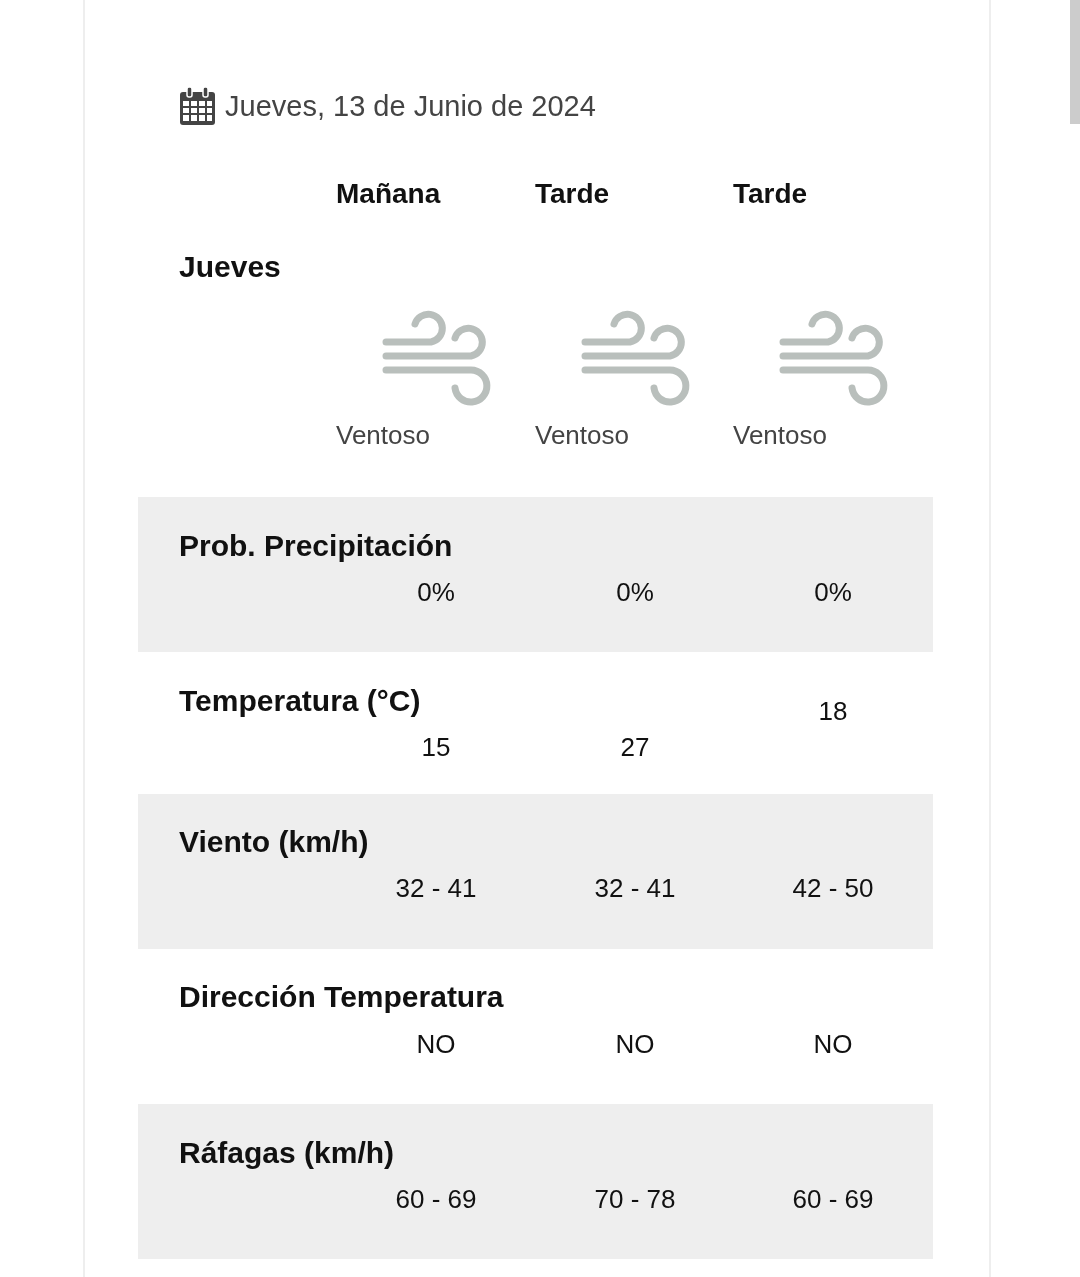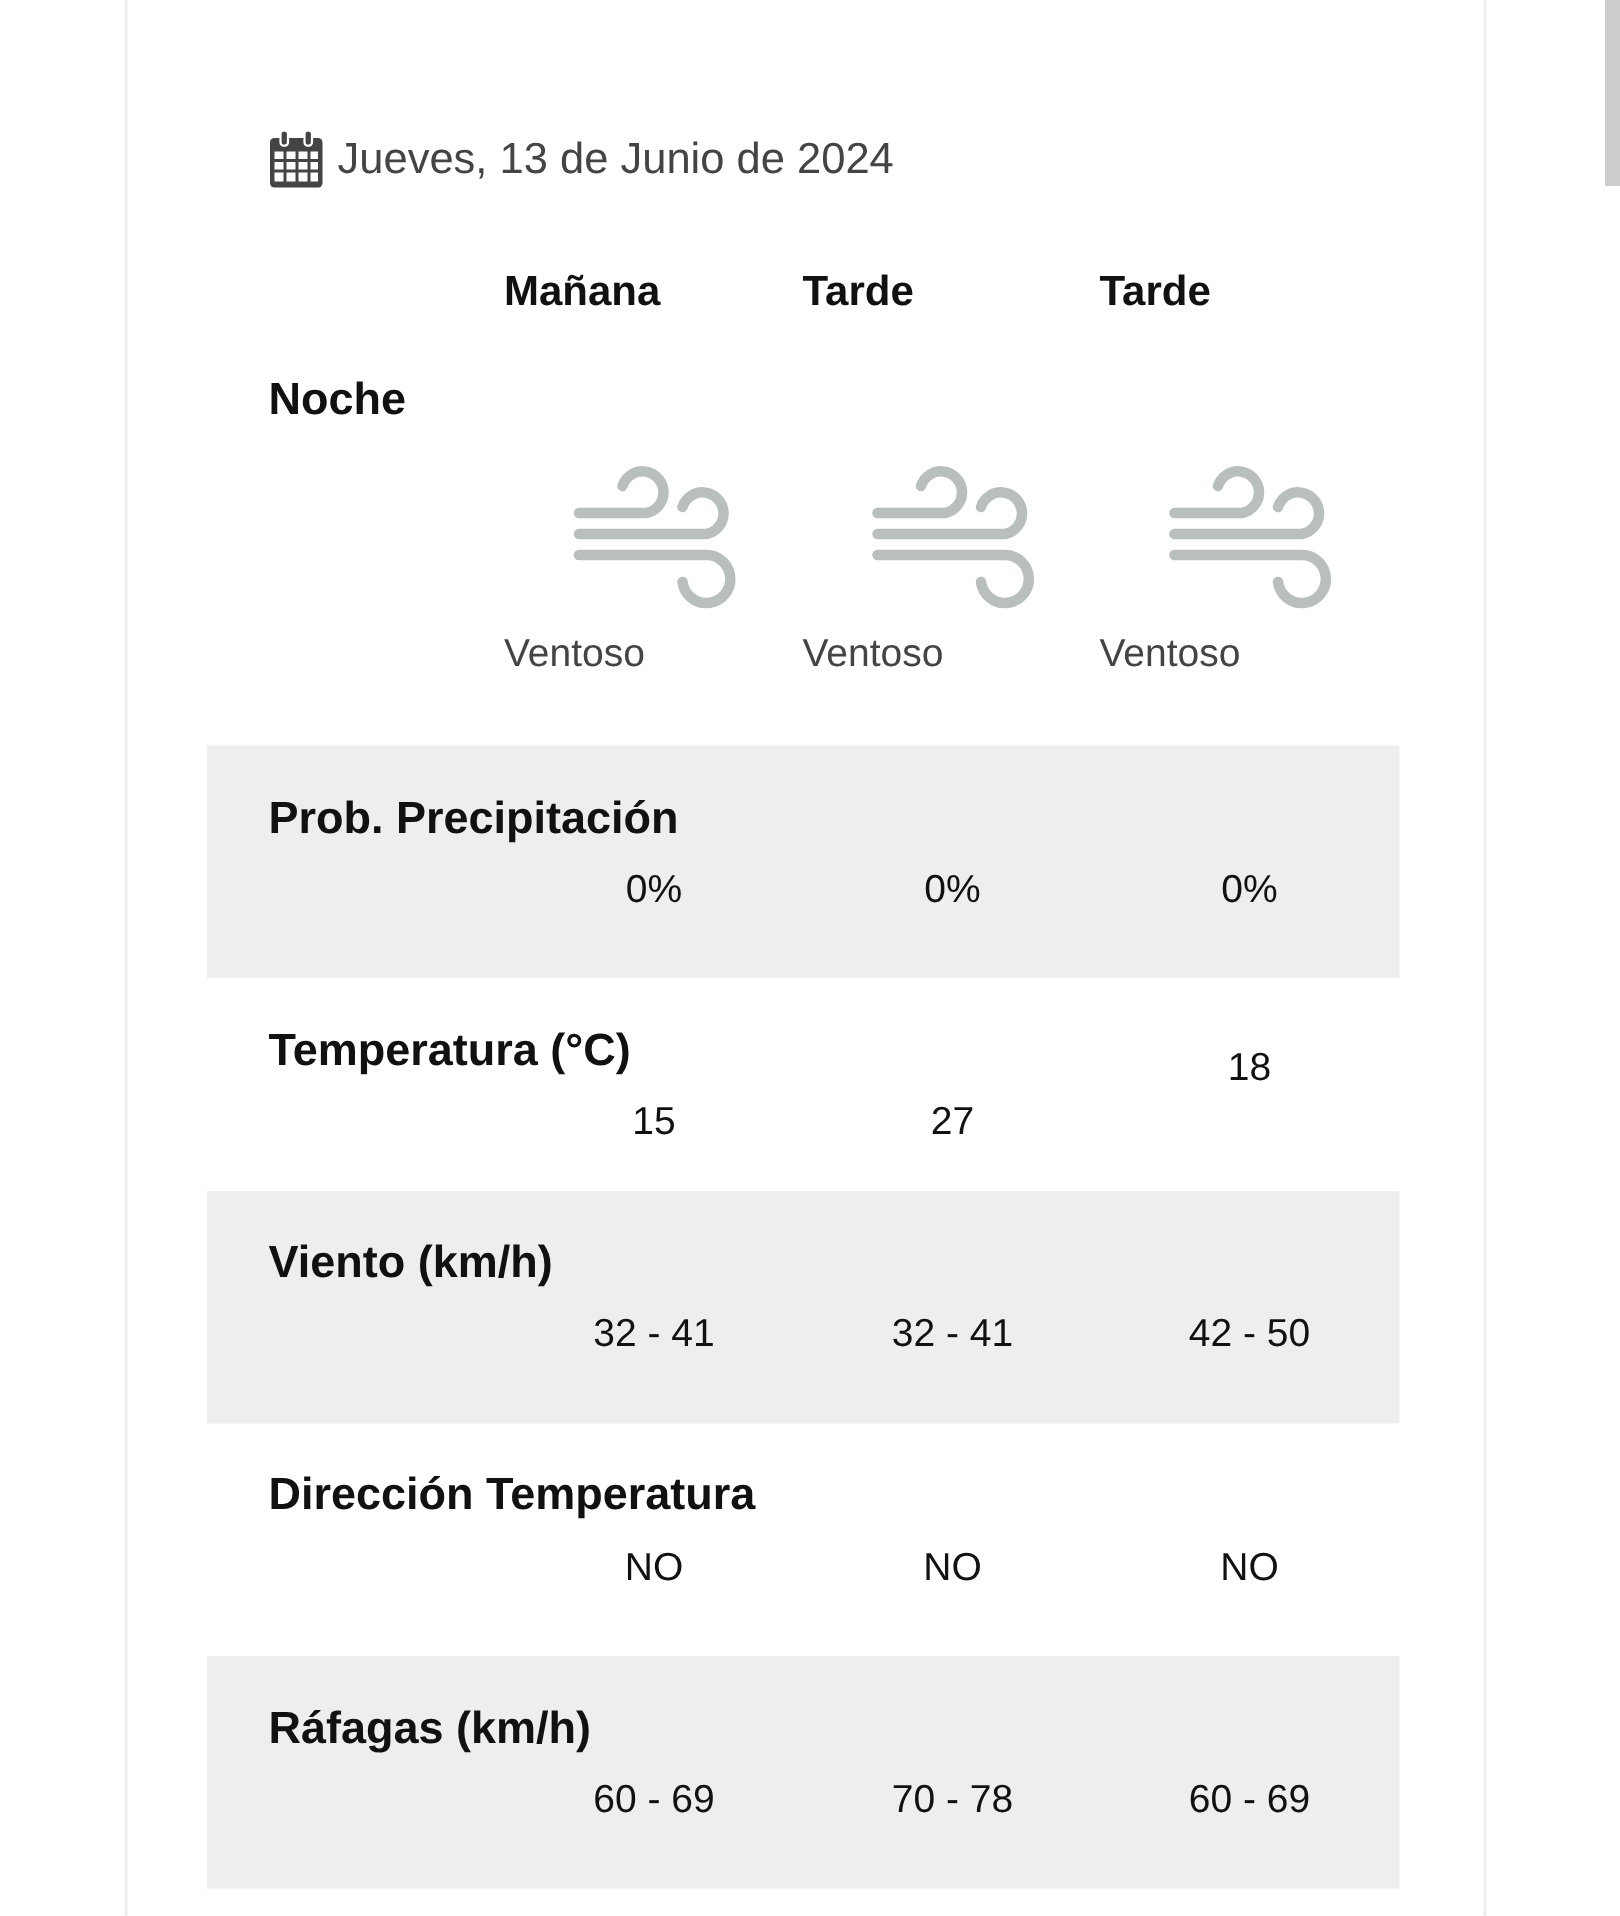--- a/index.html
+++ b/index.html
@@ -45,21 +45,21 @@
         <rect x="28" y="29" width="5" height="6"></rect>
     </g>
   </svg>
   <span>Jueves, 13 de Junio de 2024</span>
 </div>
 
 <div class="colhead" style="left:336px">Mañana</div>
 <div class="colhead" style="left:535px">Tarde</div>
 <div class="colhead" style="left:733px">Tarde</div>
 
-<div class="rowlabel" style="top:250px">Noche</div>
+<div class="rowlabel" style="top:250px">Jueves</div>
 
 <div class="wx" style="left:336px">
   <svg viewBox="0 0 110 112" fill="none" stroke="#b9bfbc" stroke-width="7" stroke-linecap="round">
     <path d="M5 42 H50 A14 14 0 1 0 34 24"></path>
     <path d="M5 56 H90 A14 14 0 1 0 74 38"></path>
     <path d="M5 70 H90 A16 16 0 1 1 74 88"></path>
   </svg>
   <div class="lbl">Ventoso</div>
 </div>
 <div class="wx" style="left:535px">

